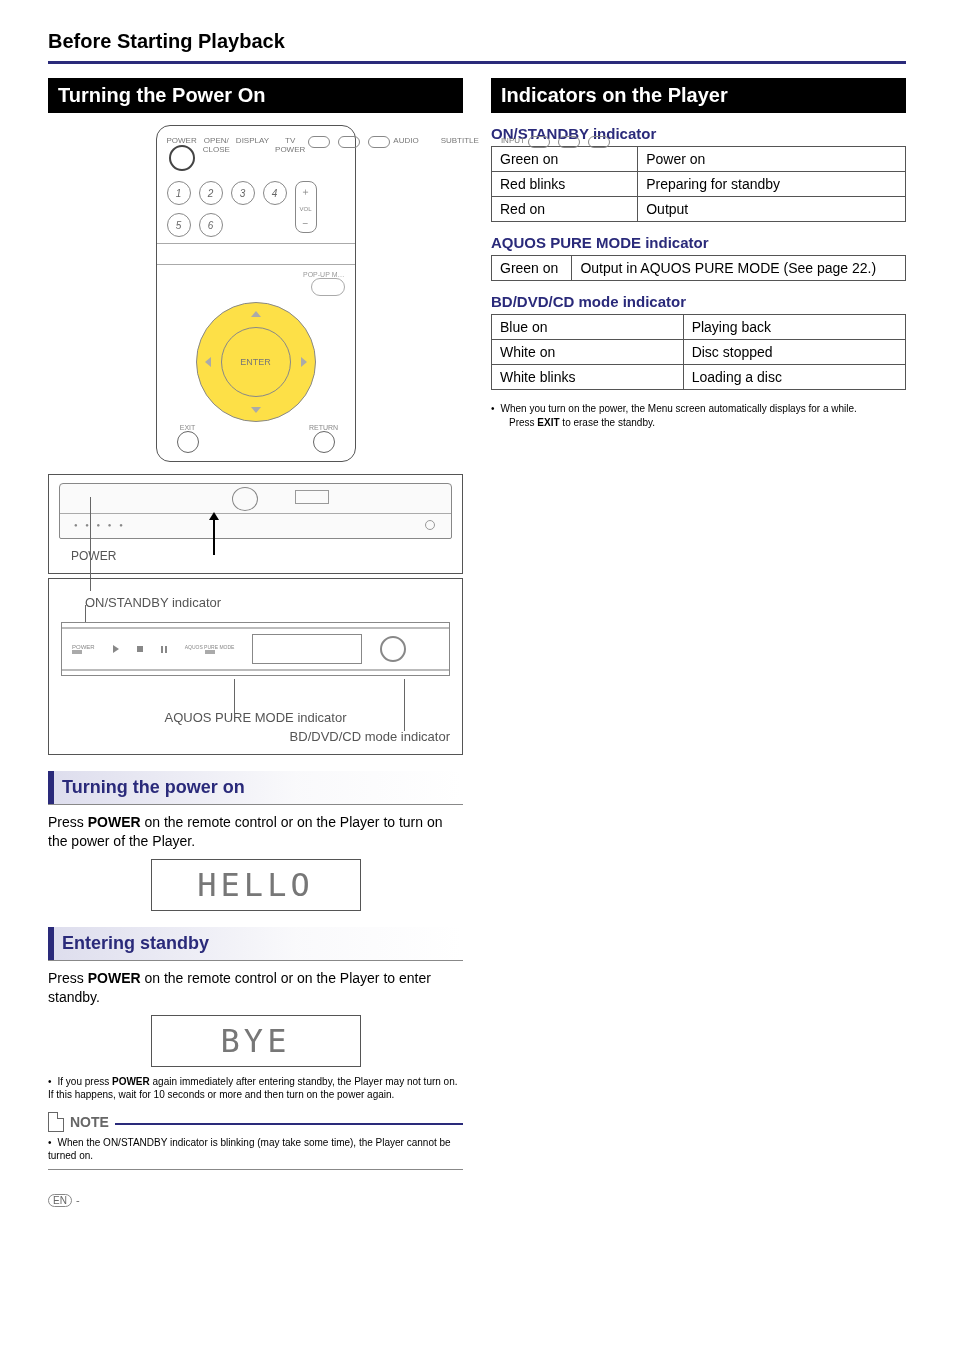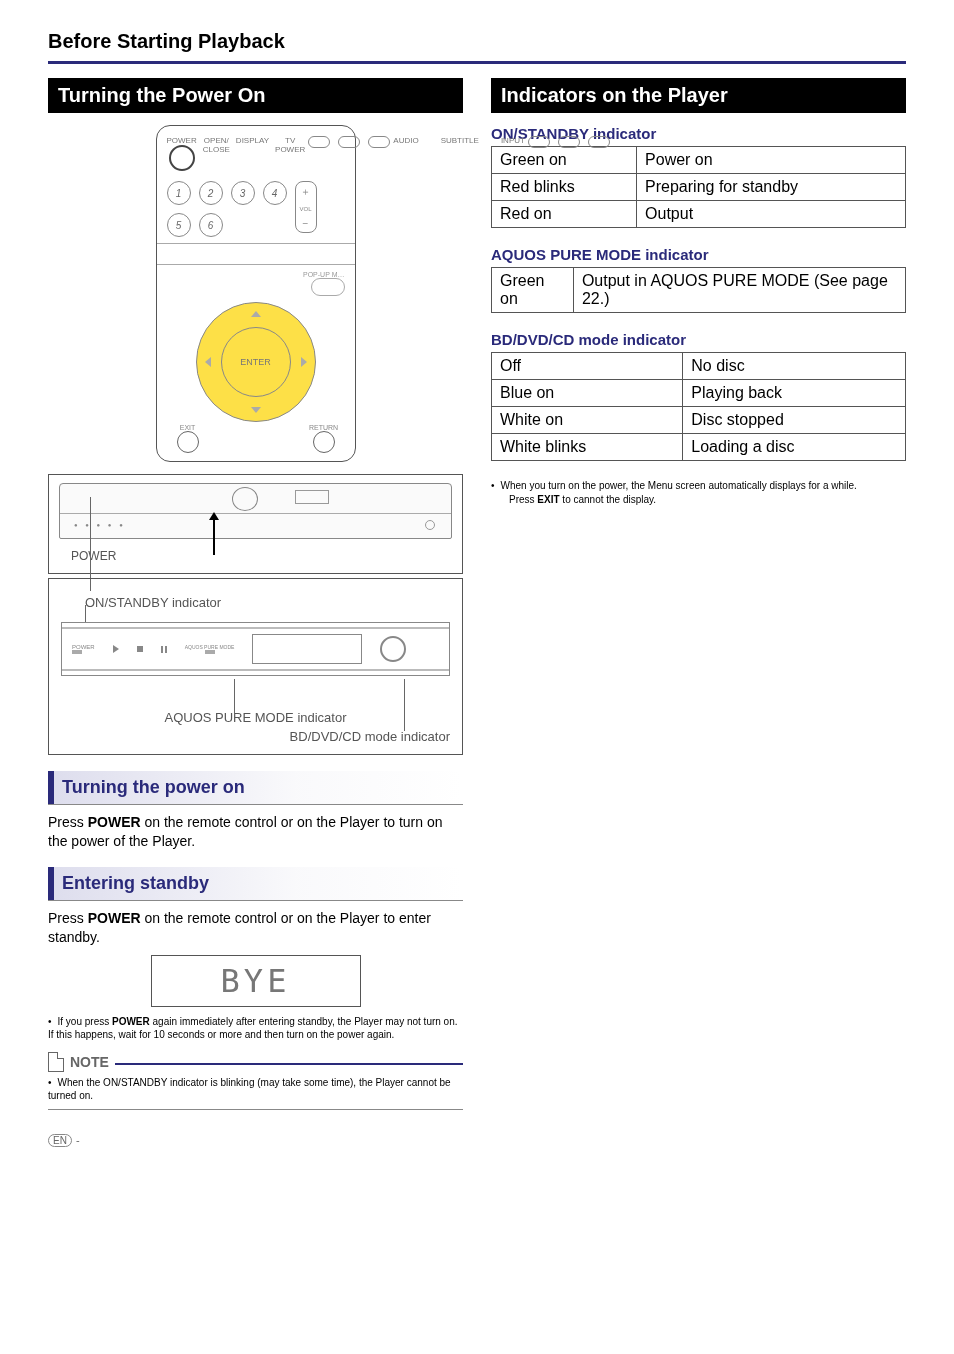--- a/index.html
+++ b/index.html
@@ -62,22 +62,22 @@
   .subhead {
     font-size: 15px;
     font-weight: bold;
     color: #2a2a7a;
     margin-top: 10px;
     margin-bottom: 4px;
   }
   table.ind {
     border-collapse: collapse;
     width: 100%;
-    font-size: 16px;
-    margin-bottom: 18px;
+    font-size: 14px;
+    margin-bottom: 12px;
   }
   table.ind td {
     border: 1px solid #555;
     padding: 4px 8px;
   }
   .bullet-note {
     font-size: 10px;
     line-height: 1.35;
     margin: 4px 0 4px 0;
   }
@@ -399,20 +399,21 @@
       <div class="callout-line" style="left:185px; top:100px; width:1px; height:36px;"></div>
       <div class="callout-line" style="left:355px; top:100px; width:1px; height:52px;"></div>
       <div class="panel-caption1">AQUOS PURE MODE indicator</div>
       <div class="panel-caption2">BD/DVD/CD mode indicator</div>
     </div>
 
     <div class="section-header-blue">Turning the power on</div>
     <p class="body-text">
       <span>Press </span><b>POWER</b><span> on the remote control or on the Player to turn on the power of the Player.</span>
     </p>
+    <div class="display-box"><span class="seg">HELLO</span></div>
 
     <div class="section-header-blue">Entering standby</div>
     <p class="body-text">
       <span>Press </span><b>POWER</b><span> on the remote control or on the Player to enter standby.</span>
     </p>
     <div class="display-box"><span class="seg">BYE</span></div>
 
     <div class="bullet-note">
       <span class="dot"></span><span>If you press </span><b>POWER</b><span> again immediately after entering standby, the Player may not turn on. If this happens, wait for 10 seconds or more and then turn on the power again.</span>
     </div>
@@ -455,43 +456,39 @@
           <tr>
             <td>Green on</td>
             <td>Output in AQUOS PURE MODE (See page 22.)</td>
           </tr>
     </tbody>
       </table>
 
     <div class="subhead">BD/DVD/CD mode indicator</div>
     <table class="ind">
       <tbody>
-          <tr>
-            <td>Off</td>
-            <td>No disc</td>
-          </tr>
       <tr>
             <td>Blue on</td>
             <td>Playing back</td>
           </tr>
       <tr>
             <td>White on</td>
             <td>Disc stopped</td>
           </tr>
       <tr>
             <td>White blinks</td>
             <td>Loading a disc</td>
           </tr>
     </tbody>
       </table>
 
     <div class="bullet-note" style="margin-top:10px">
       <span class="dot"></span><span>When you turn on the power, the Menu screen automatically displays for a while.</span>
       <span class="bullet-indent">
-        <span>Press </span><b>EXIT</b><span> to cannot the display.</span>
+        <span>Press </span><b>EXIT</b><span> to erase the standby.</span>
       </span>
     </div>
   </div>
 </div>
 
 <div class="footer-en">
   <span class="circ">EN</span>
   <span> -</span>
 </div>
 

